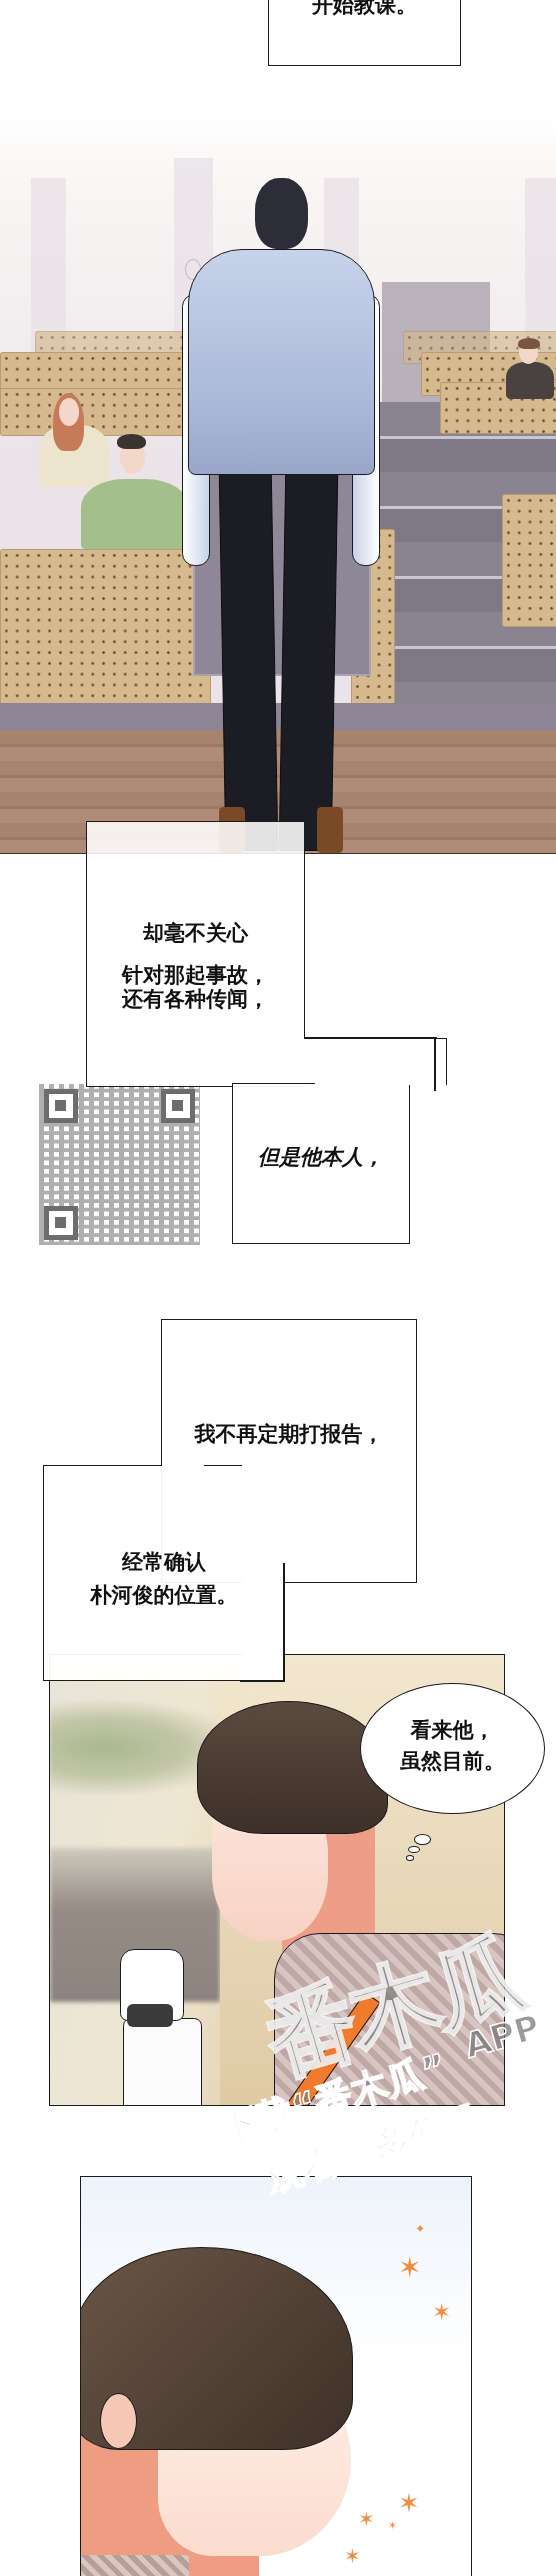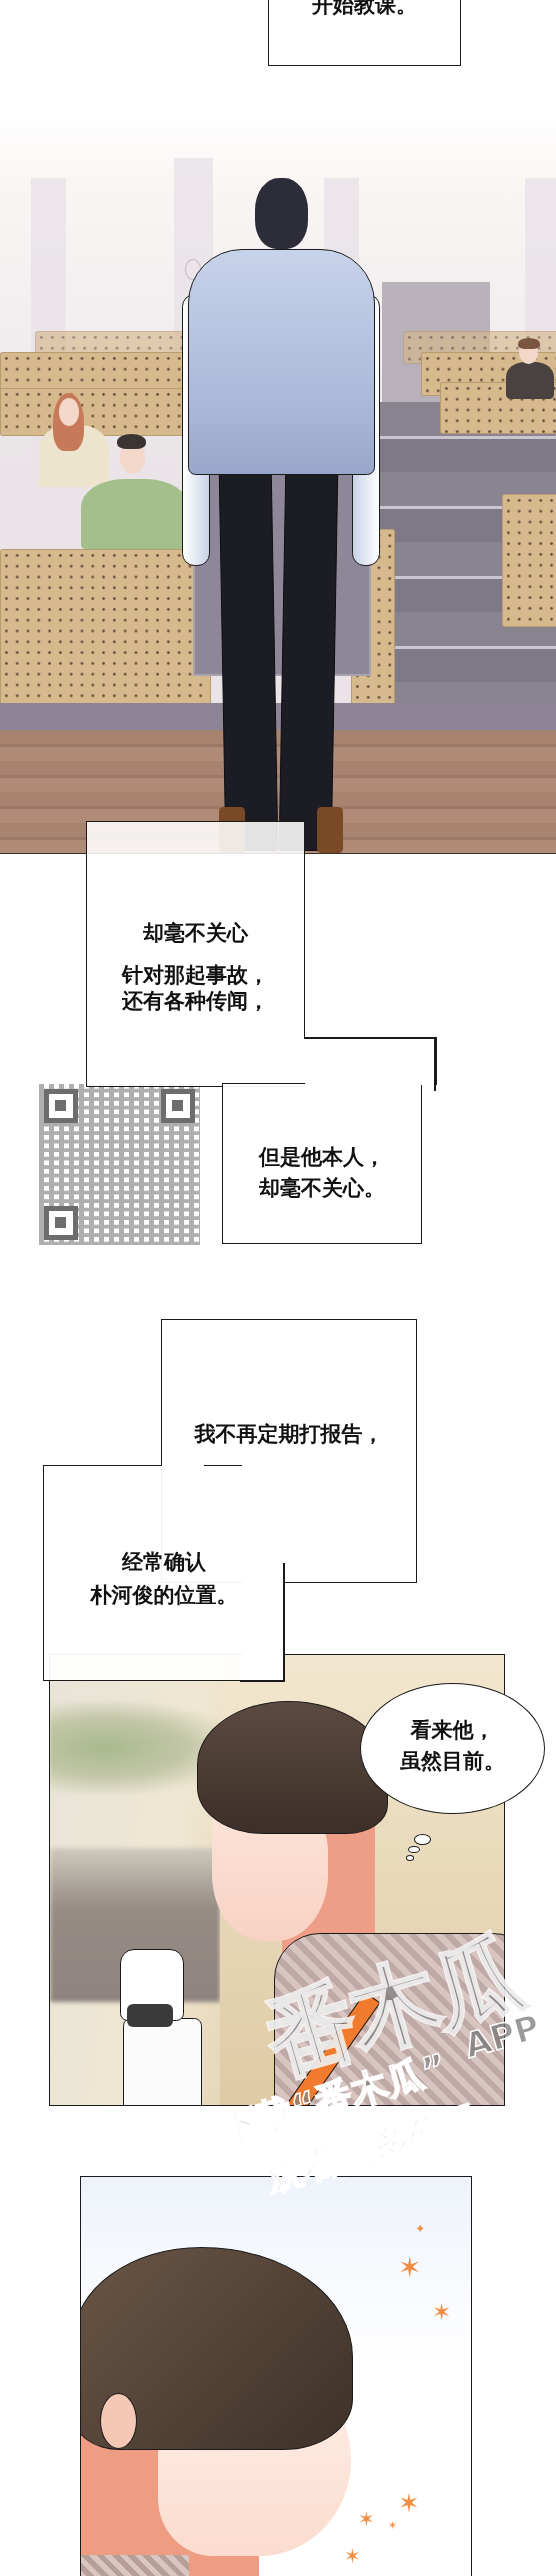--- a/index.html
+++ b/index.html
@@ -173,28 +173,27 @@
   <div id="teacher-arm-l"></div>
   <div id="teacher-arm-r"></div>
   <div id="teacher-shirt"></div>
   <div id="teacher-head"></div>
   <div style="position:absolute;left:0;bottom:0;width:556px;height:1.5px;background:#3b2f2a;"></div>
 </div>
 
 <div class="caption" style="left:86px; top:821px; width:219px; height:266px; background: rgba(255,255,255,0.88);">
   <div class="txt" style="top:96px;">却毫不关心</div>
   <div class="txt" style="top:138px;">针对那起事故，</div>
-  <div class="txt" style="top:164px;">还有各种传闻，</div>
-</div>
-
-<div class="caption" style="left:222px; top:1084px; width:200px; height:160px; border-top:none; z-index:6;">
+  <div class="txt" style="top:164px;font-family:Liberation Mono, monospace;">还有各种传闻，</div>
+</div>
+
+<div class="caption" style="left:232px; top:1084px; width:178px; height:160px; border-top:none; z-index:6;font-style:italic;">
   <div style="position:absolute;left:-1.5px;top:-1.5px;width:84px;height:1.9px;background:#1a1a1a;"></div>
   <div style="position:absolute;left:82px;top:-46px;width:131px;height:46px;background:#fff;border:1.9px solid #1a1a1a;border-bottom:none;border-left:none;"></div>
   <div class="txt" style="top:58px;">但是他本人，</div>
-  <div class="txt" style="top:89px;">却毫不关心。</div>
 </div>
 <div style="position:absolute;left:304px;top:1039px;width:131px;height:48px;background:#fff;z-index:5;"></div>
 <div style="position:absolute;left:304px;top:1037px;width:133px;height:1.9px;background:#1a1a1a;z-index:6;"></div>
 <div style="position:absolute;left:434px;top:1037px;width:1.9px;height:54px;background:#1a1a1a;z-index:6;"></div>
 
 <div id="qr">
   <div class="noise"></div>
   <div class="finder" style="left:4.6px;top:4.6px;"></div>
   <div class="finder" style="left:122px;top:4.6px;"></div>
   <div class="finder" style="left:4.6px;top:122px;"></div>

